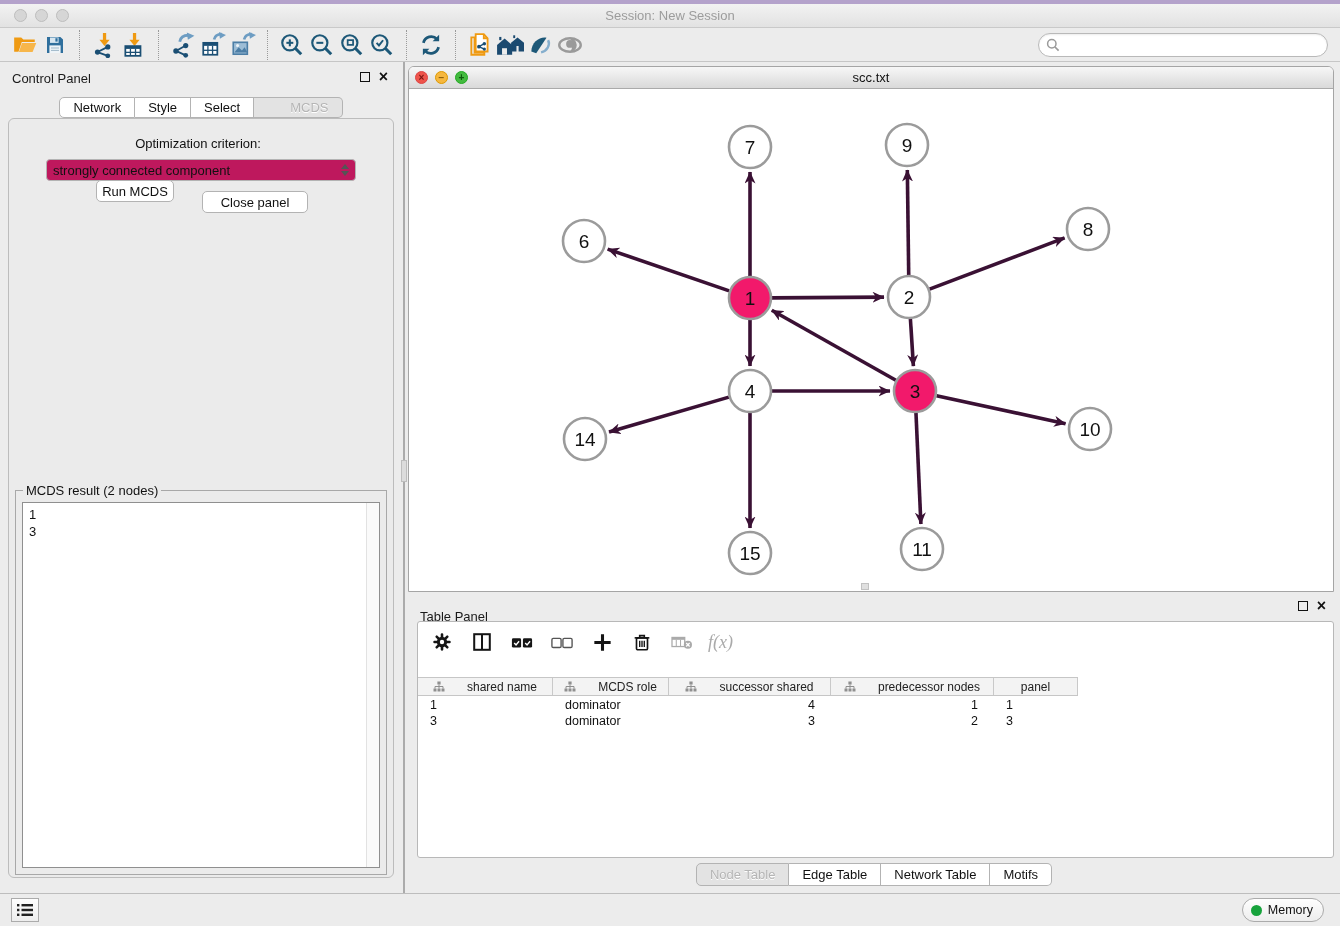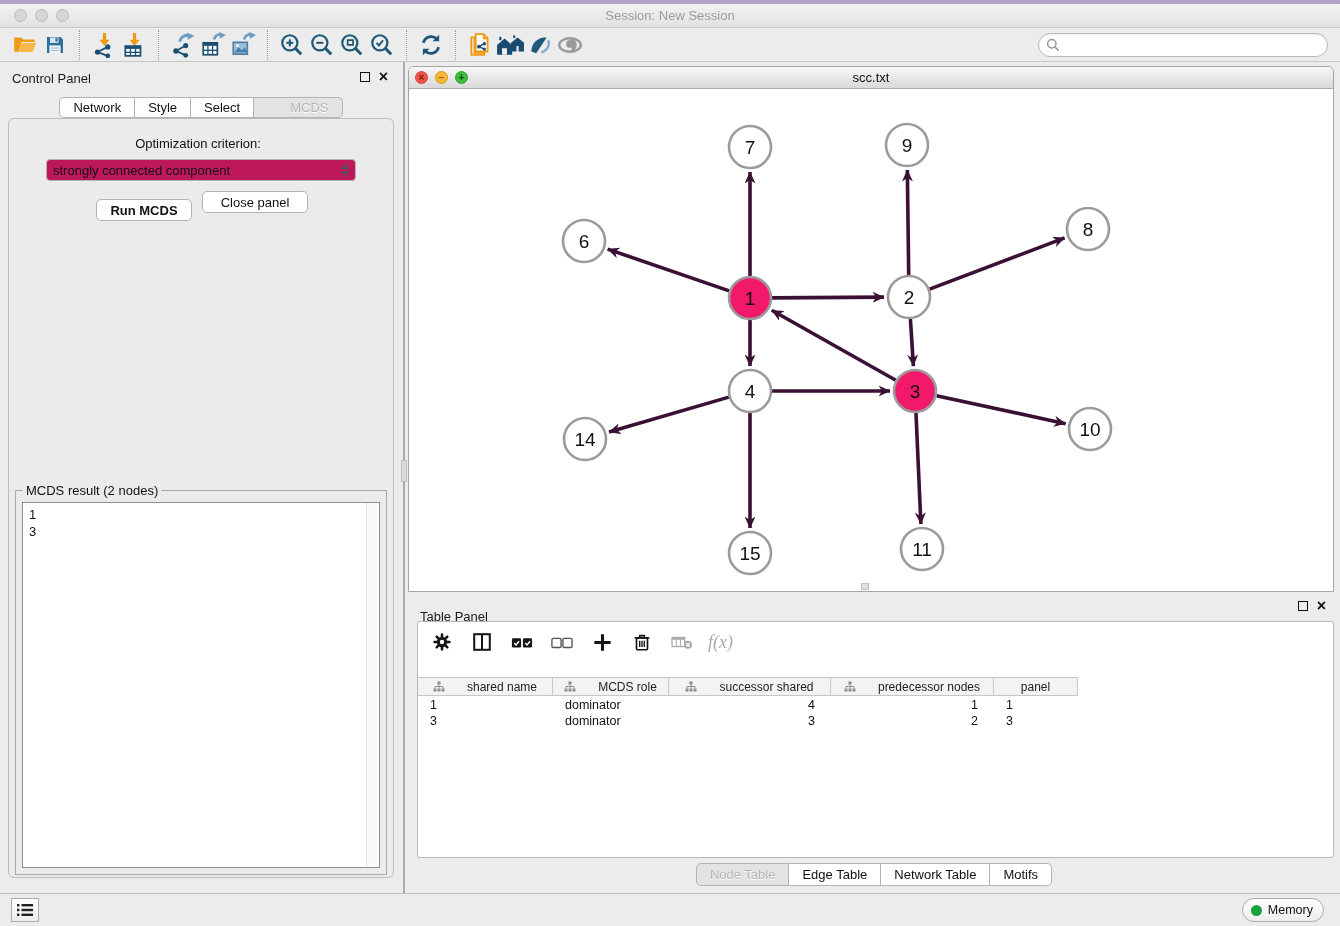--- a/index.html
+++ b/index.html
@@ -47,21 +47,21 @@
   .dropdown { position:absolute; left:37px; top:40px; width:310px; height:22px; background:#be185d;
     border:1px solid #b3b3b3; border-radius:4px; display:flex; align-items:center; padding:0 6px;
     font-size:13px; color:#111; }
   .dd-steppers { margin-left:auto; display:flex; flex-direction:column; gap:2px; align-items:center; }
   .tri-up { width:0; height:0; border-left:4px solid transparent; border-right:4px solid transparent;
     border-bottom:5px solid #555; }
   .tri-dn { width:0; height:0; border-left:4px solid transparent; border-right:4px solid transparent;
     border-top:5px solid #555; }
   .btn { position:absolute; height:22px; background:#fff; border:1px solid #b3b3b3; border-radius:5px;
     font-size:13px; color:#111; display:flex; align-items:center; justify-content:center; }
-  .btn-run { left:87px; top:80px; width:96px;font-weight:bold; }
+  .btn-run { left:87px; top:61px; width:78px; }
   .btn-close { left:193px; top:72px; width:106px; }
 
   .mcds-fieldset { position:absolute; left:6px; right:6px; top:371px; bottom:2px;
     border:1px solid #a8a8a8; background:#ebebeb; }
   .mcds-legend { position:absolute; left:7px; top:-8px; background:#ebebeb; padding:0 3px;
     font-size:13px; color:#111; }
   .mcds-text { position:absolute; left:6px; right:6px; top:11px; bottom:6px; background:#fff;
     border:1px solid #8f8f8f; font-size:13px; color:#111; padding:3px 6px; line-height:17px; }
   .mcds-scroll { position:absolute; right:0; top:0; bottom:0; width:13px; background:#fafafa;
     border-left:1px solid #e2e2e2; }

